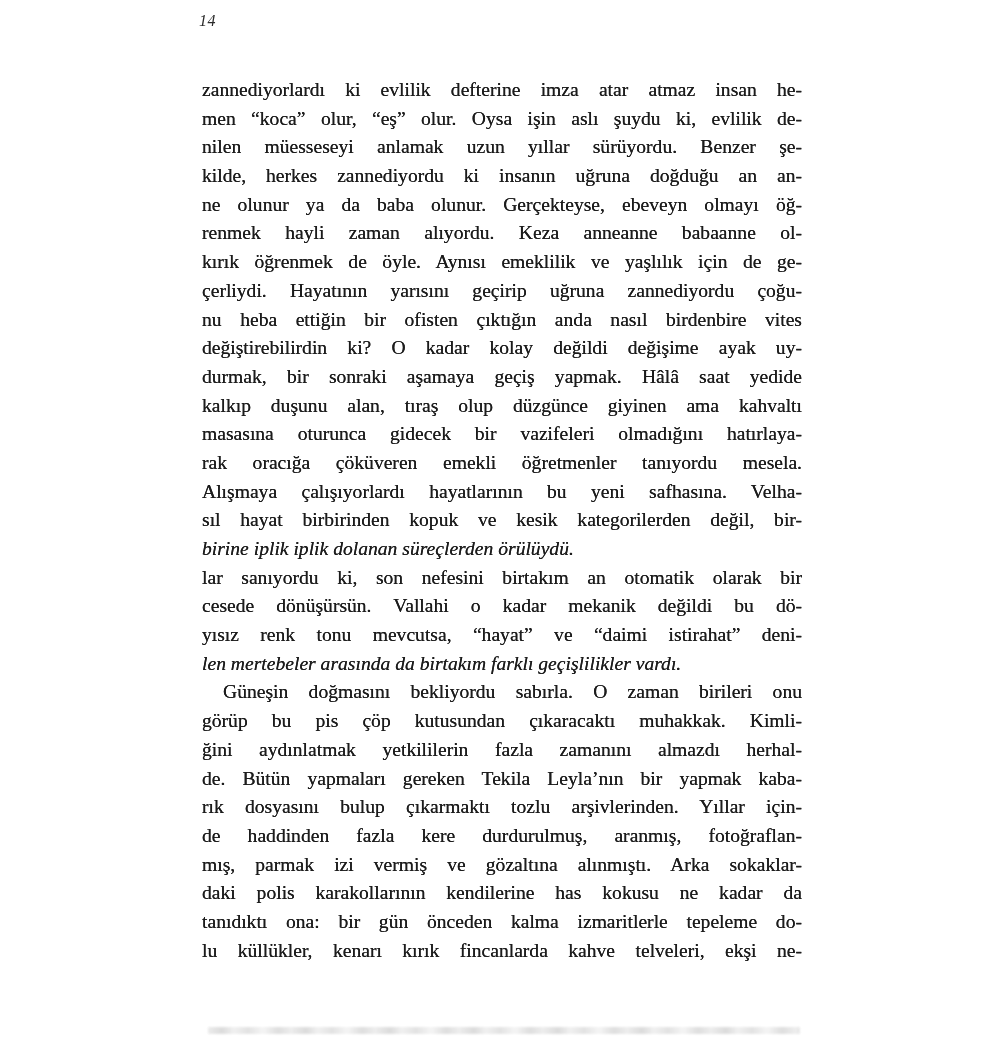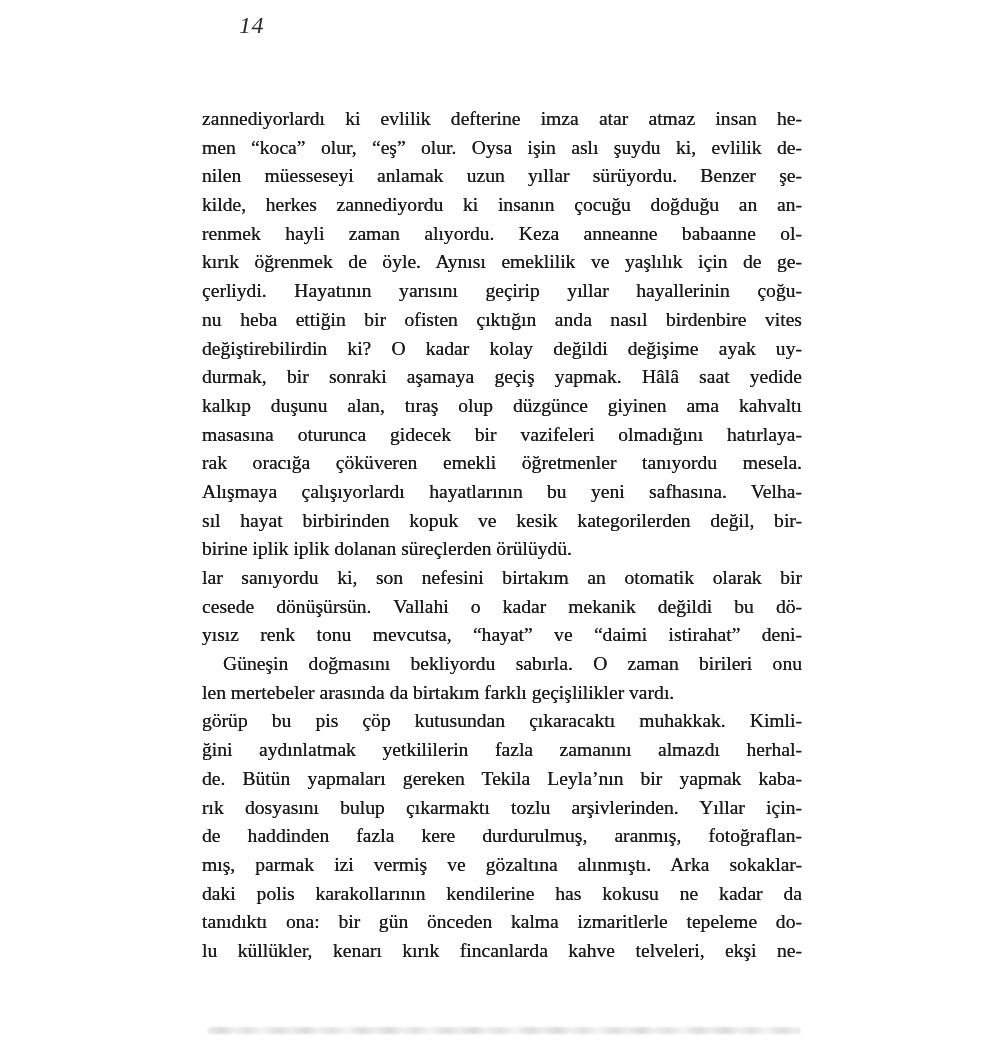--- a/index.html
+++ b/index.html
@@ -16,46 +16,45 @@
   }
   .page {
     position: absolute;
     inset: 0;
     background: #ffffff;
   }
   .page-number {
     position: absolute;
     left: 199px;
     top: 12px;
-    font-size: 24px;
+    font-size: 16px;
     font-style: italic;
     color: #2b2b2b;
     letter-spacing: 0.5px;
-    margin-left: 40px;
   }
   .text-block {
     position: absolute;
     left: 202px;
     top: 76px;
     width: 600px;
     color: #1c1c1c;
     font-size: 19.6px;
     text-shadow: 0 0 0.4px #1c1c1c;
-    margin-top: 29px;
   }
   .line {
     height: 28.7px;
     line-height: 28.7px;
     text-align: justify;
     text-align-last: justify;
     white-space: nowrap;
     overflow: visible;
   }
   .line.para-end {
     text-align-last: left;
+    font-style: italic;
   }
   .line.indent {
     padding-left: 21px;
   }
   .next-line-cutoff {
     position: absolute;
     left: 208px;
     top: 1027px;
     width: 592px;
     height: 7px;
@@ -71,38 +70,39 @@
 </head>
 <body>
 
 <div class="page">
   <div class="page-number">14</div>
 
   <div class="text-block">
       <div class="line">zannediyorlardı ki evlilik defterine imza atar atmaz insan he-</div>
       <div class="line">men “koca” olur, “eş” olur. Oysa işin aslı şuydu ki, evlilik de-</div>
       <div class="line">nilen müesseseyi anlamak uzun yıllar sürüyordu. Benzer şe-</div>
-      <div class="line">kilde, herkes zannediyordu ki insanın çocuğu doğduğu an an-</div>
+      <div class="line">kilde, herkes zannediyordu ki insanın uğruna doğduğu an an-</div>
+      <div class="line">ne olunur ya da baba olunur. Gerçekteyse, ebeveyn olmayı öğ-</div>
       <div class="line">renmek hayli zaman alıyordu. Keza anneanne babaanne ol-</div>
       <div class="line">kırık öğrenmek de öyle. Aynısı emeklilik ve yaşlılık için de ge-</div>
-      <div class="line">çerliydi. Hayatının yarısını geçirip yıllar hayallerinin çoğu-</div>
+      <div class="line">çerliydi. Hayatının yarısını geçirip uğruna zannediyordu çoğu-</div>
       <div class="line">nu heba ettiğin bir ofisten çıktığın anda nasıl birdenbire vites</div>
       <div class="line">değiştirebilirdin ki? O kadar kolay değildi değişime ayak uy-</div>
       <div class="line">durmak, bir sonraki aşamaya geçiş yapmak. Hâlâ saat yedide</div>
       <div class="line">kalkıp duşunu alan, tıraş olup düzgünce giyinen ama kahvaltı</div>
       <div class="line">masasına oturunca gidecek bir vazifeleri olmadığını hatırlaya-</div>
       <div class="line">rak oracığa çöküveren emekli öğretmenler tanıyordu mesela.</div>
       <div class="line">Alışmaya çalışıyorlardı hayatlarının bu yeni safhasına. Velha-</div>
       <div class="line">sıl hayat birbirinden kopuk ve kesik kategorilerden değil, bir-</div>
       <div class="line para-end">birine iplik iplik dolanan süreçlerden örülüydü.</div>
       <div class="line">lar sanıyordu ki, son nefesini birtakım an otomatik olarak bir</div>
       <div class="line">cesede dönüşürsün. Vallahi o kadar mekanik değildi bu dö-</div>
       <div class="line">yısız renk tonu mevcutsa, “hayat” ve “daimi istirahat” deni-</div>
+      <div class="line para-end">len mertebeler arasında da birtakım farklı geçişlilikler vardı.</div>
       <div class="line indent">Güneşin doğmasını bekliyordu sabırla. O zaman birileri onu</div>
-      <div class="line para-end">len mertebeler arasında da birtakım farklı geçişlilikler vardı.</div>
       <div class="line">görüp bu pis çöp kutusundan çıkaracaktı muhakkak. Kimli-</div>
       <div class="line">ğini aydınlatmak yetkililerin fazla zamanını almazdı herhal-</div>
       <div class="line">de. Bütün yapmaları gereken Tekila Leyla’nın bir yapmak kaba-</div>
       <div class="line">rık dosyasını bulup çıkarmaktı tozlu arşivlerinden. Yıllar için-</div>
       <div class="line">de haddinden fazla kere durdurulmuş, aranmış, fotoğraflan-</div>
       <div class="line">mış, parmak izi vermiş ve gözaltına alınmıştı. Arka sokaklar-</div>
       <div class="line">daki polis karakollarının kendilerine has kokusu ne kadar da</div>
       <div class="line">tanıdıktı ona: bir gün önceden kalma izmaritlerle tepeleme do-</div>
       <div class="line">lu küllükler, kenarı kırık fincanlarda kahve telveleri, ekşi ne-</div>
     </div>

